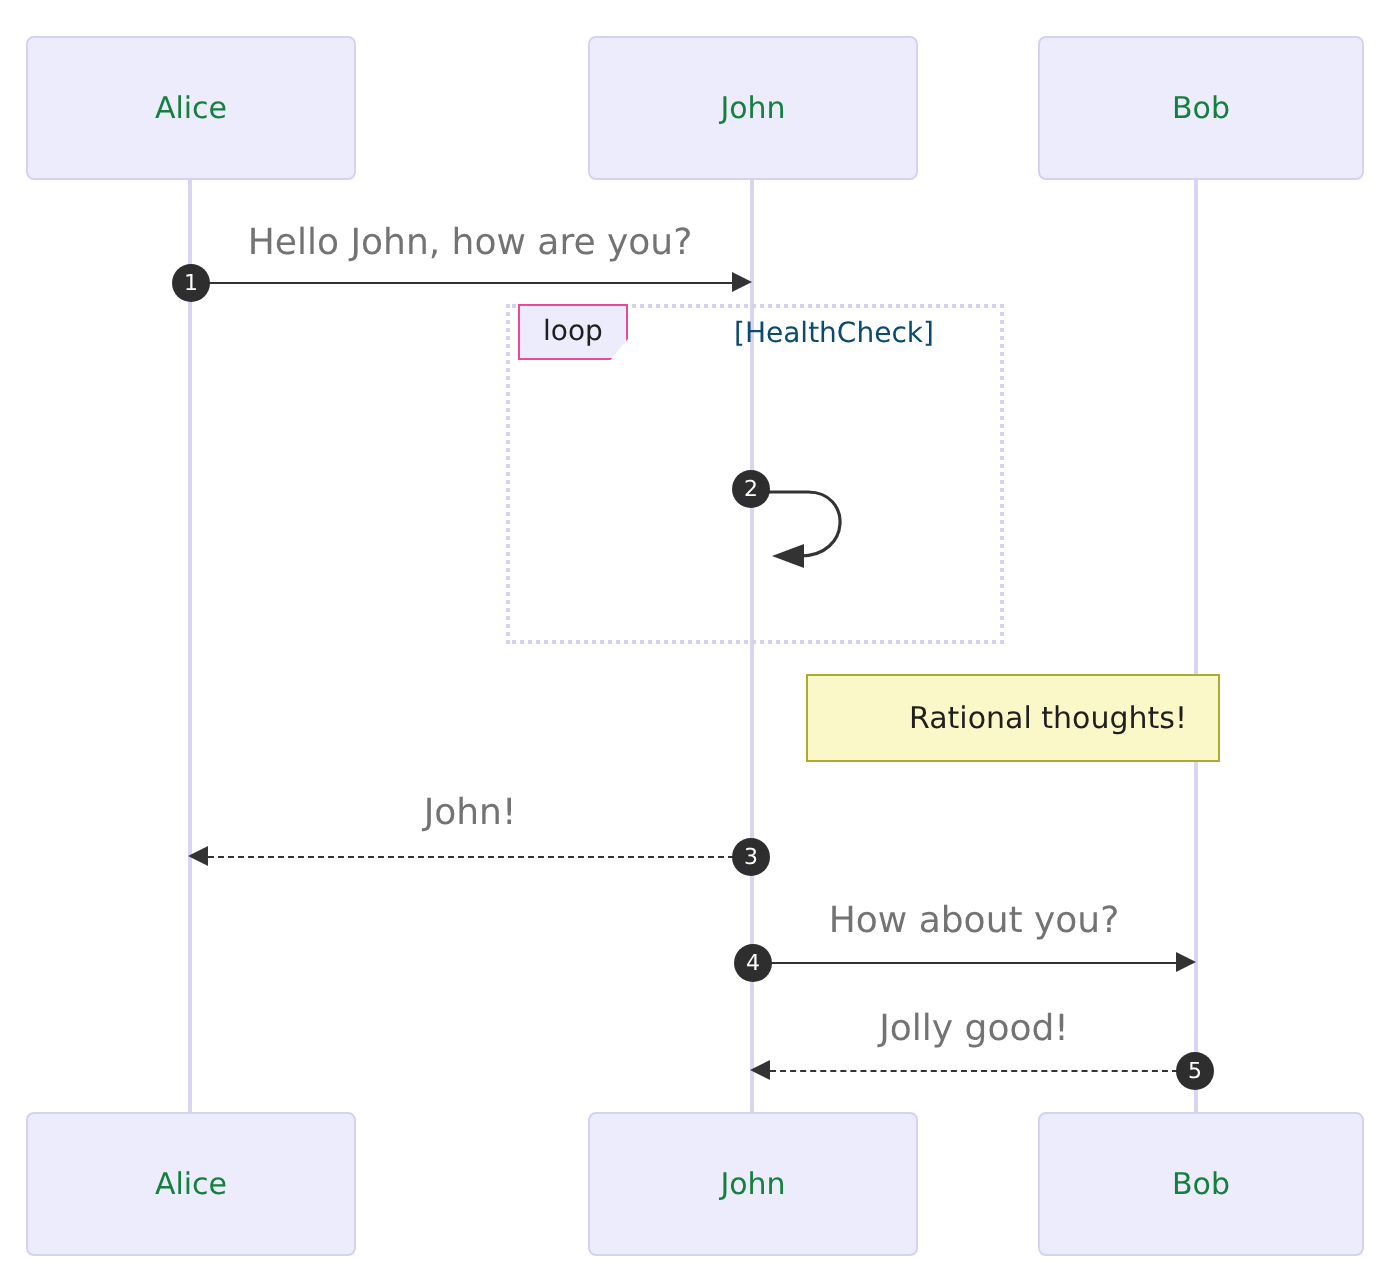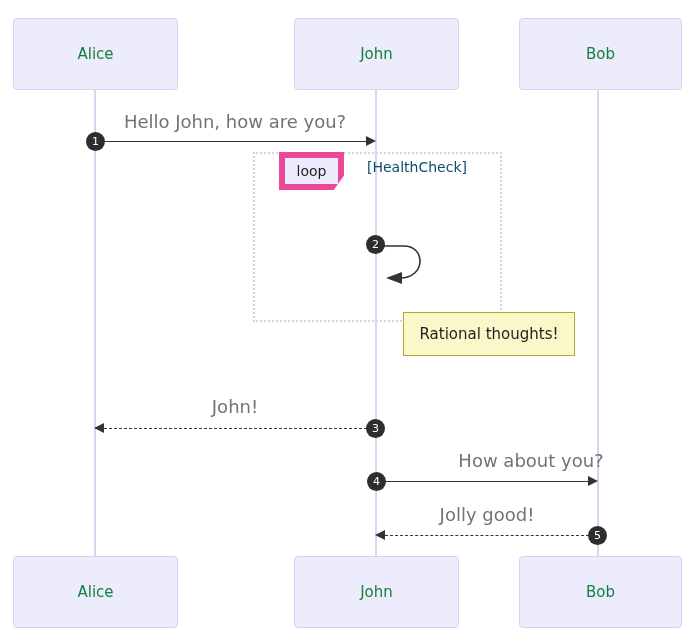--- a/index.html
+++ b/index.html
@@ -26,24 +26,24 @@
   .msg-text{position:absolute;font-size:18px;color:#737373;white-space:nowrap;
             text-align:center;line-height:1;}
 
   
   .seq-num{position:absolute;width:19px;height:19px;border-radius:50%;
            background:#2e2e2e;color:#ffffff;font-size:11px;
            display:flex;align-items:center;justify-content:center;line-height:1;}
 
   
   .loop-box{position:absolute;border:2px dotted #d5d2f0;background:transparent;}
-  .loop-tag{position:absolute;background:#ececfd;border:6px solid #ec4899;
+  .loop-tag{position:absolute;background:#ececfd;border:1px solid #ec4899;
             display:flex;align-items:center;justify-content:center;
             font-size:14px;color:#1f1f1f;
-            clip-path:polygon(0 0,100% 0,100% 62%,84% 100%,0 100%);margin-left:20px;}
+            clip-path:polygon(0 0,100% 0,100% 62%,84% 100%,0 100%);}
   .loop-cond{position:absolute;font-size:14px;color:#0c4a6e;white-space:nowrap;margin-left:19px;}
 
   
   .selfcall{position:absolute;}
 
   
   .note-box{position:absolute;background:#faf7c8;border:1px solid #b0a92f;
             display:flex;align-items:center;justify-content:center;}
   .note-text{font-size:15px;color:#1f1f1f;white-space:nowrap;line-height:1;}
 </style>
@@ -74,30 +74,30 @@
   <div class="loop-box" style="left:253px;top:152px;width:245px;height:166px;"></div>
   <div class="loop-tag" style="left:259px;top:152px;width:53px;height:26px;">loop</div>
   <div class="loop-cond" style="left:348px;top:159px;">[HealthCheck]</div>
 
   <svg class="selfcall" width="80" height="46" style="left:374px;top:240px;" viewBox="0 0 80 46">
     <path d="M2,6 L30,6 C52,6 52,38 26,38" fill="none" stroke="#333333" stroke-width="1.6"></path>
     <polygon points="28,32 12,38 28,44" fill="#333333"></polygon>
   </svg>
   <div class="seq-num" style="left:366px;top:235px;">2</div>
 
-  <div class="note-box" style="left:403px;top:312px;width:170px;height:42px;">
+  <div class="note-box" style="left:403px;top:337px;width:170px;height:42px;padding-left:35px;">
     <span class="note-text">Rational thoughts!</span>
   </div>
 
   <div class="msg-text" style="left:95px;top:398px;width:280px;">John!</div>
   <div class="msg-line dashed" style="left:104px;top:428px;width:263px;"></div>
   <div class="arrowhead left" style="left:94px;top:423px;"></div>
   <div class="seq-num" style="left:366px;top:419px;">3</div>
 
-  <div class="msg-text" style="left:376px;top:452px;width:222px;padding-left:44px;">How about you?</div>
+  <div class="msg-text" style="left:376px;top:452px;width:222px;">How about you?</div>
   <div class="msg-line" style="left:376px;top:481px;width:213px;"></div>
   <div class="arrowhead right" style="left:588px;top:476px;"></div>
   <div class="seq-num" style="left:367px;top:472px;">4</div>
 
   <div class="msg-text" style="left:376px;top:506px;width:222px;">Jolly good!</div>
   <div class="msg-line dashed" style="left:385px;top:535px;width:204px;"></div>
   <div class="arrowhead left" style="left:375px;top:530px;"></div>
   <div class="seq-num" style="left:588px;top:526px;">5</div>
 
   <div class="actor-box" style="left:13px;top:556px;width:163px;height:70px;">

